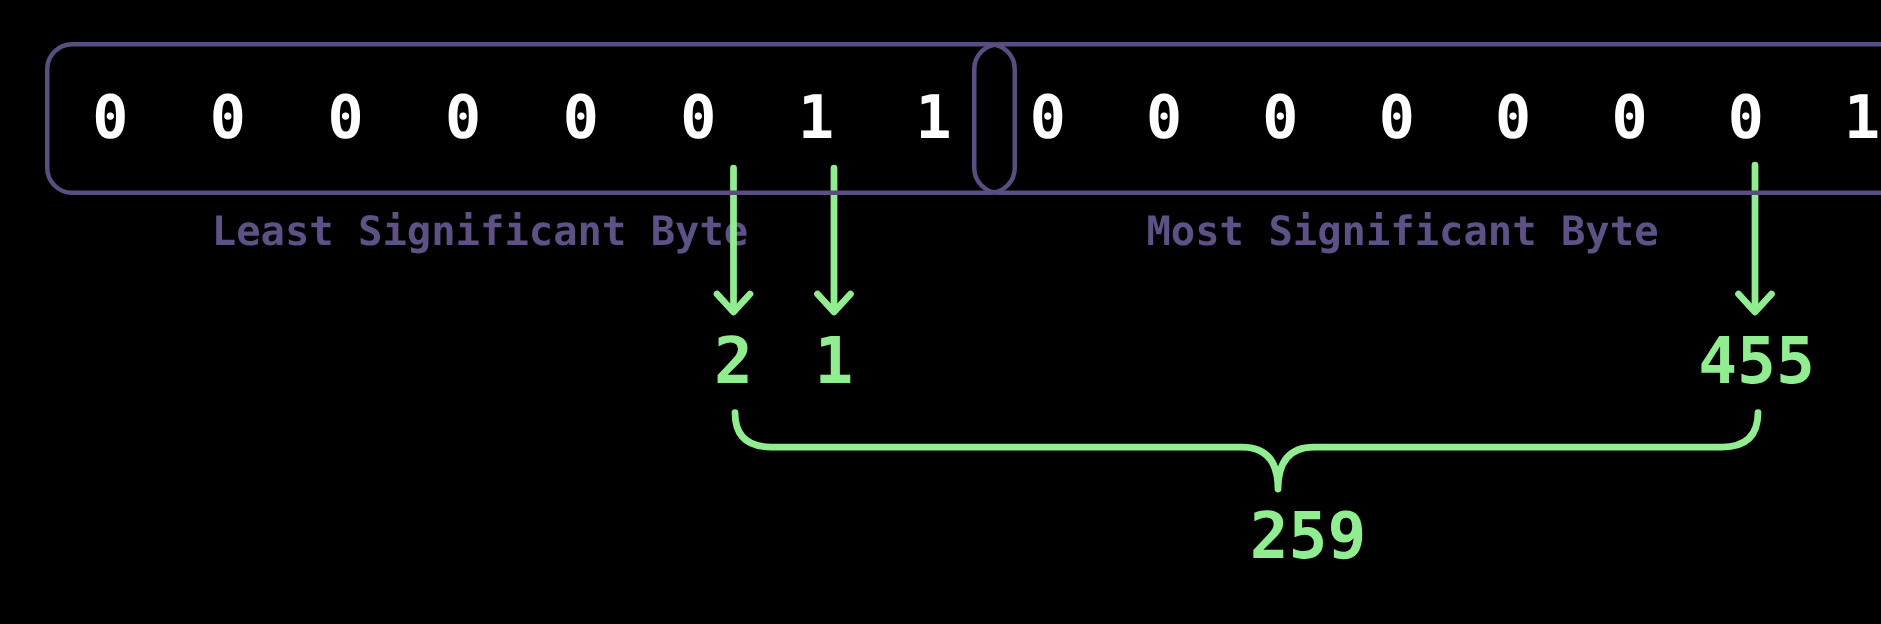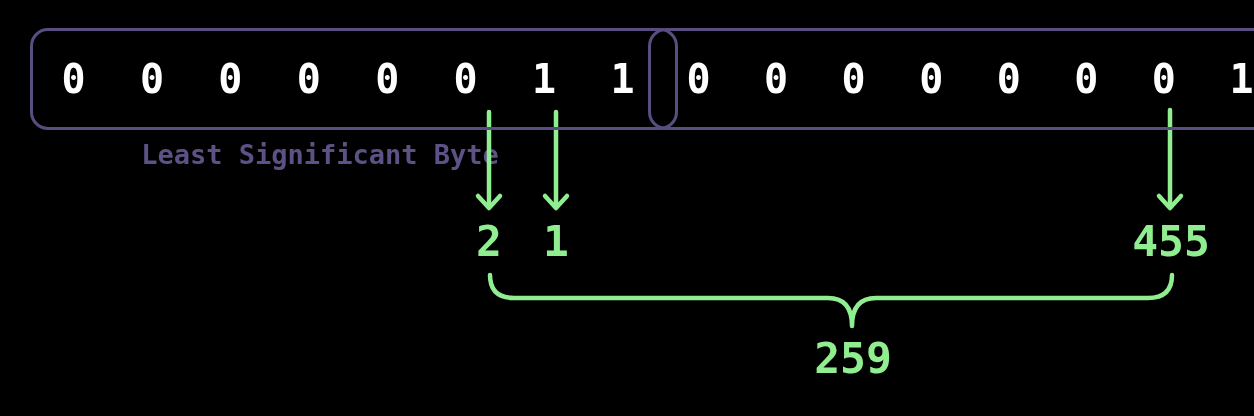--- a/index.html
+++ b/index.html
@@ -62,21 +62,21 @@
     color: #90ee90;
     font-size: 43px;
     font-weight: bold;
     text-align: center;
     line-height: 1;
     z-index: 2;
   }
   .gnum.pv2   { left: 449px;  top: 220px; width: 80px;  }
   .gnum.pv1   { left: 516px;  top: 220px; width: 80px;  }
   .gnum.pv256 { left: 1111px; top: 220px; width: 120px; }
-  .gnum.sum   { left: 793px;  top: 337px; width: 120px; }
+  .gnum.sum   { left: 812px;  top: 337px; width: 120px; }
 </style>
 </head>
 <body>
 
 <div class="canvas">
 
   <svg class="green-layer" viewBox="0 0 1254 416">
     <g stroke="#90ee90" stroke-width="4.5" fill="none" stroke-linecap="round" stroke-linejoin="round">
       <g>
         <path d="M489 112 L489 204"></path>
@@ -109,20 +109,21 @@
   <div class="byte-box msb">
     <span class="bit">0</span>
     <span class="bit">0</span>
     <span class="bit">0</span>
     <span class="bit">0</span>
     <span class="bit">0</span>
     <span class="bit">0</span>
     <span class="bit">0</span>
     <span class="bit">1</span>
   </div>
+  <div class="byte-label msb">Most Significant Byte</div>
 
   <div class="gnum pv2">2</div>
   <div class="gnum pv1">1</div>
   <div class="gnum pv256">455</div>
 
   <div class="gnum sum">259</div>
 
 </div>
 
 </body></html>

